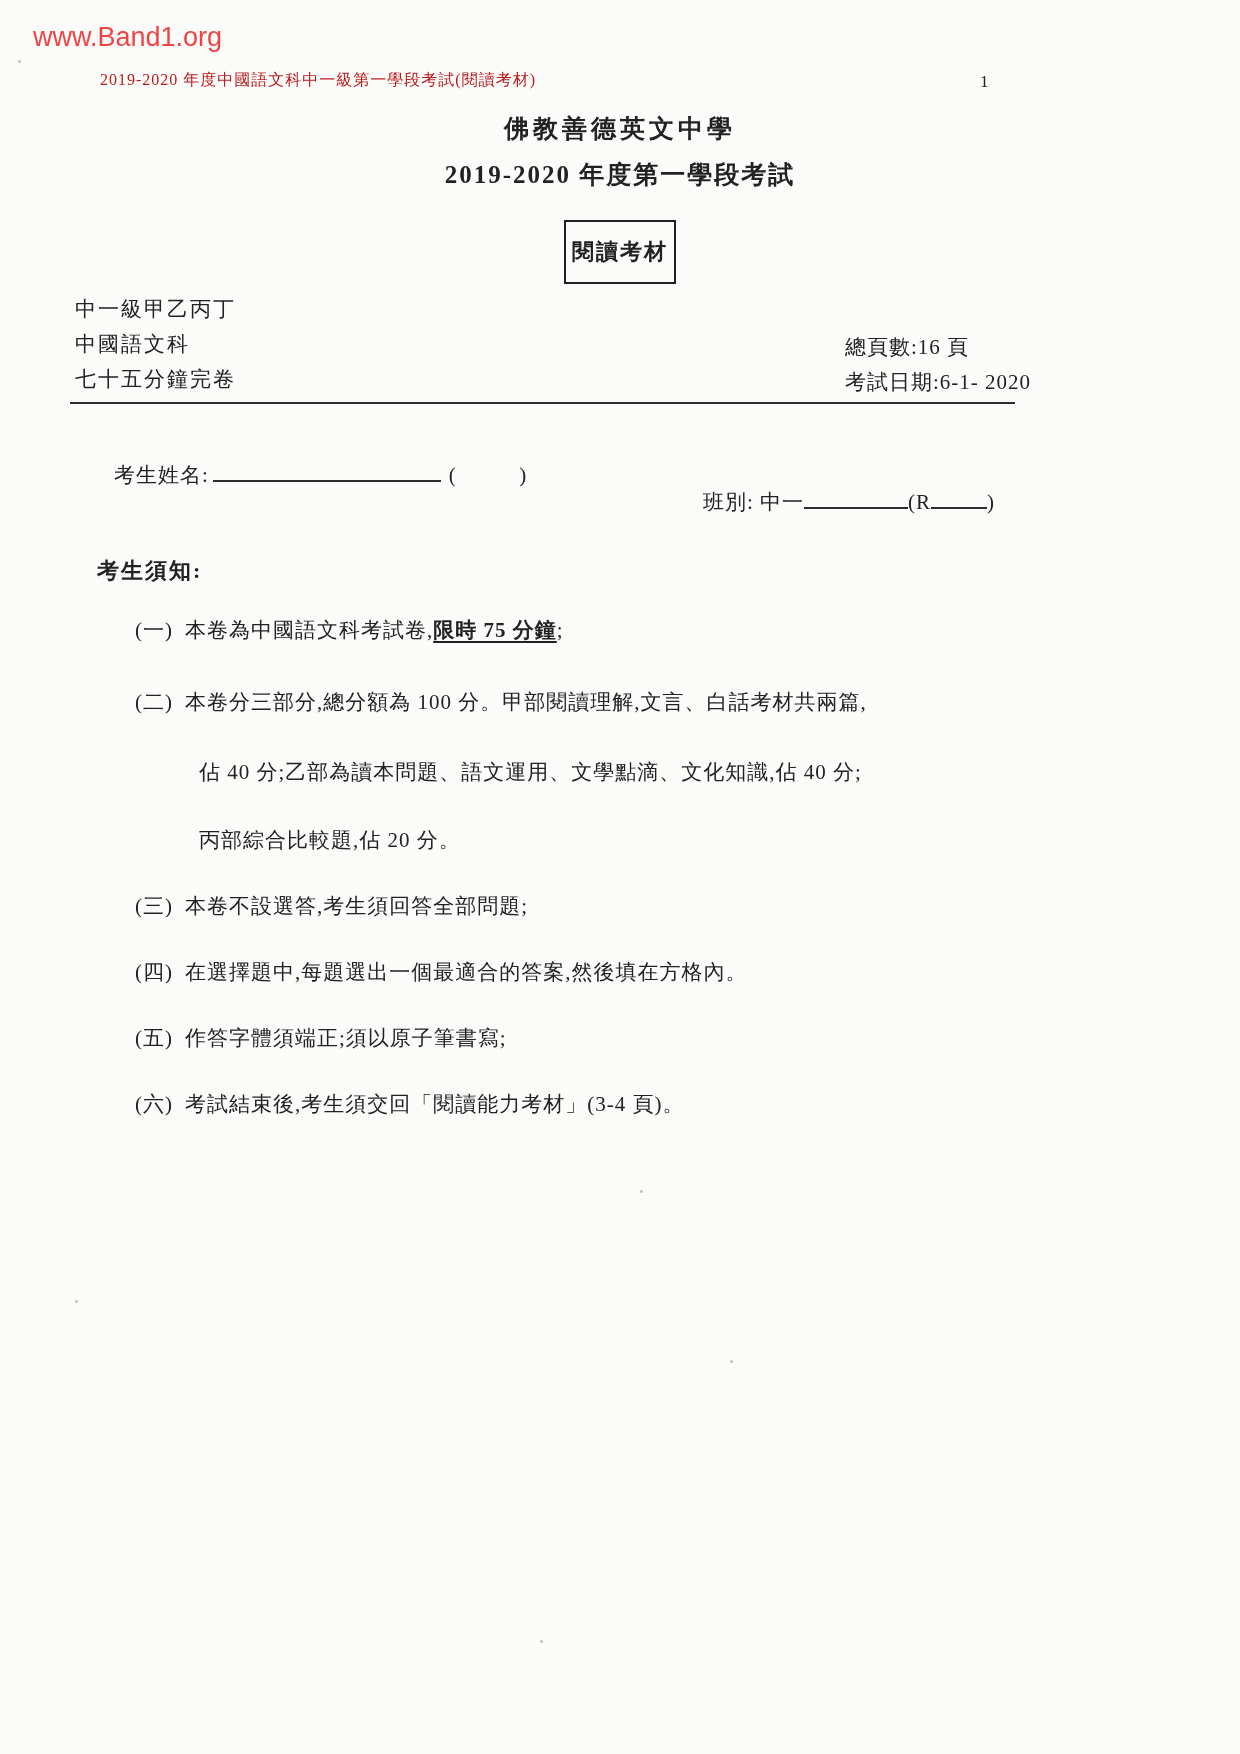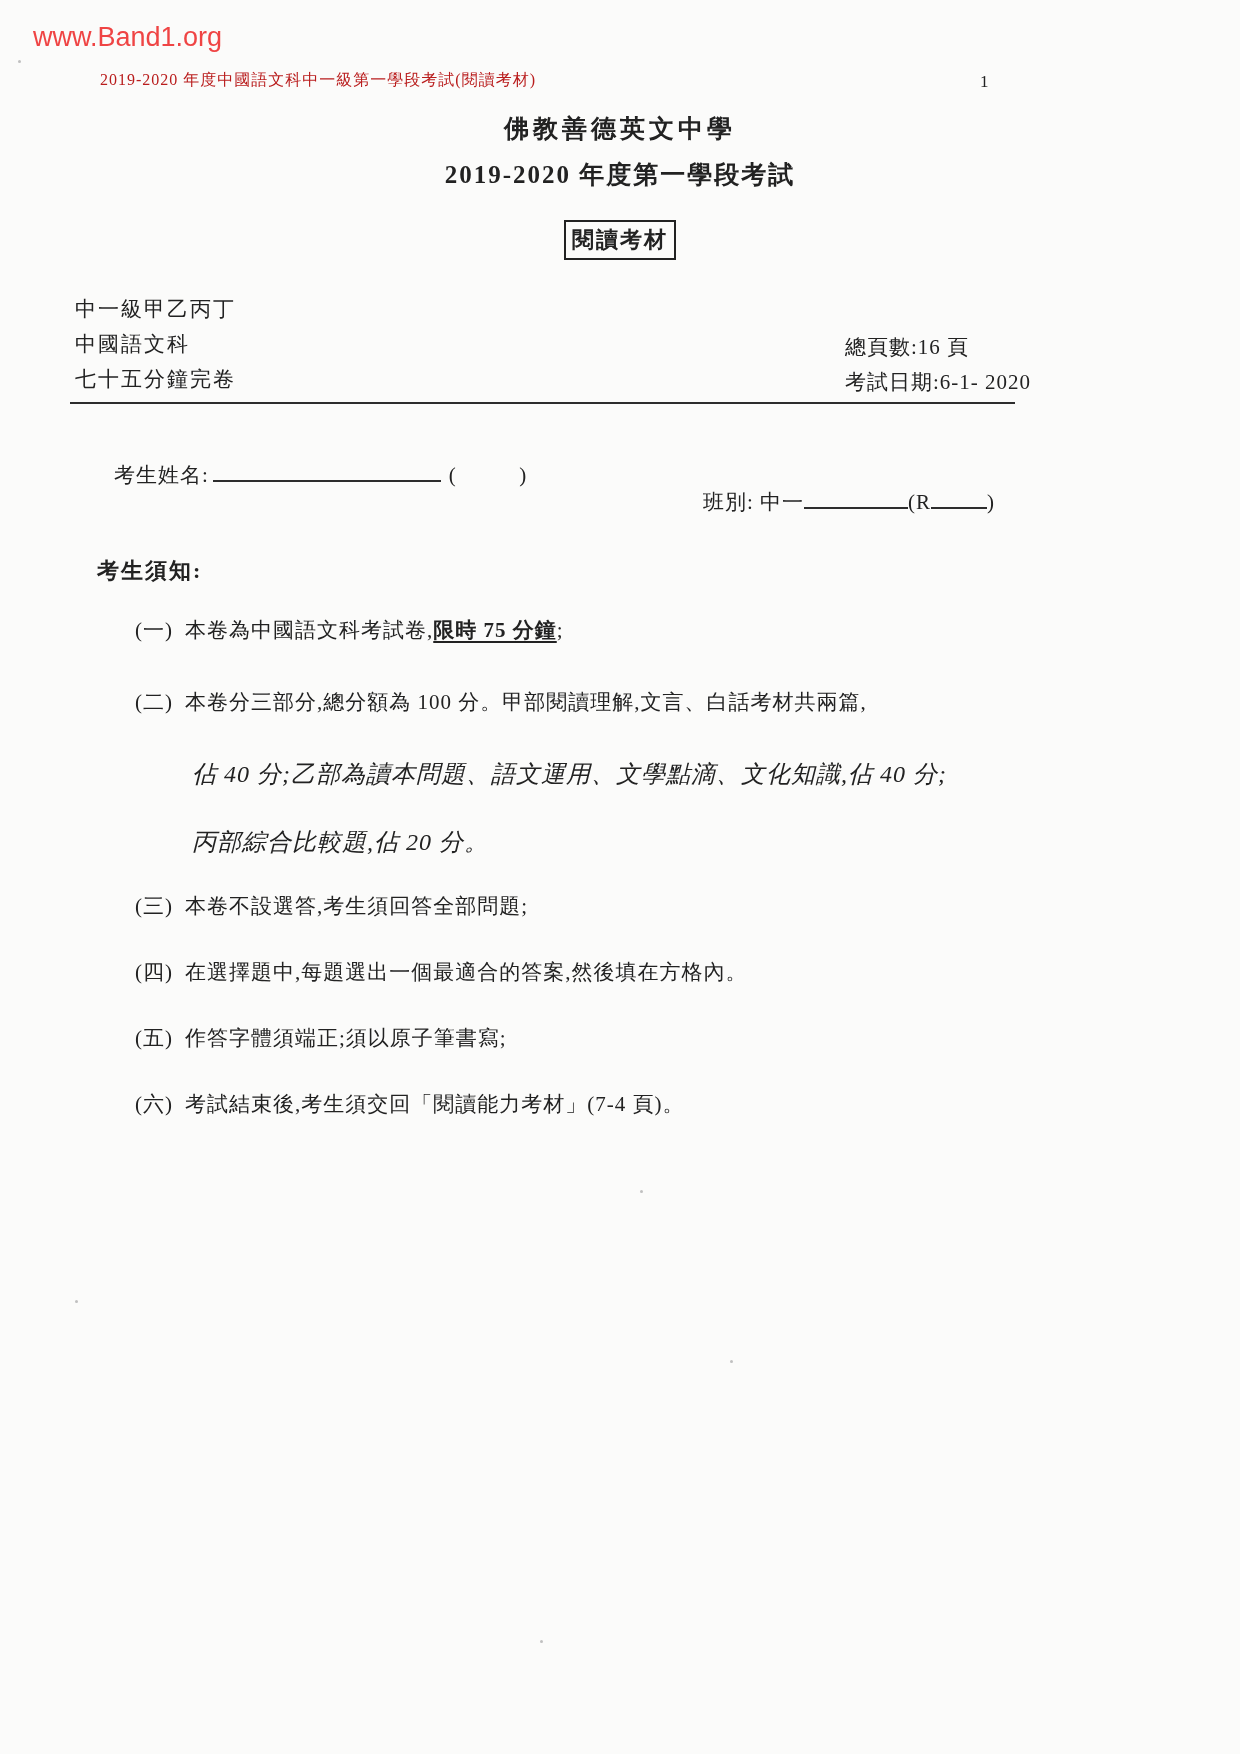--- a/index.html
+++ b/index.html
@@ -23,21 +23,21 @@
     font-size:16px; letter-spacing:1px; color:#b91c1c;
   }
   .page-number { left:980px; top:72px; font-size:17px; }
   .center-line { left:0; width:100%; text-align:center; }
   .school-name { top:112px; font-size:25px; font-weight:bold; letter-spacing:4px; }
   .exam-title  { top:158px; font-size:25px; font-weight:bold; letter-spacing:2px; }
   .paper-box-row { top:220px; }
   .paper-box {
     display:inline-block;
     border:2px solid #222;
-    padding:3px 6px;
+    padding:15px 6px;
     font-size:22px; font-weight:bold; letter-spacing:2px;
   }
   .info-left  { left:75px;  top:292px; font-size:21px; line-height:35px; letter-spacing:2px; }
   .info-right { left:845px; top:330px; font-size:21px; line-height:35px; letter-spacing:1px; }
   .divider {
     left:70px; top:402px; width:945px; height:0;
     border-top:2px solid #2d2d2d;
   }
   .form-row { left:0; top:458px; width:100%; font-size:21px; letter-spacing:1px; }
   .form-name  { position:absolute; left:114px;  top:0; white-space:nowrap;text-align:right; }
@@ -49,21 +49,21 @@
     vertical-align:baseline;
   }
   .blank-name { width:228px; margin-left:4px; }
   .blank-class { width:104px; }
   .blank-r { width:56px; }
   .paren { white-space:pre; margin-left:8px; }
   .notice-heading { left:97px; top:556px; font-size:22px; font-weight:bold; letter-spacing:2px; }
   .item { left:0; width:100%; font-size:21px; letter-spacing:1px; white-space:nowrap; }
   .inum { position:absolute; left:135px; }
   .itext { position:absolute; left:185px; }
-  .cont { position:absolute; left:192px; font-size:24px; letter-spacing:1px; white-space:nowrap;font-style:italic; }
+  .cont { position:absolute; left:199px; font-size:21px; letter-spacing:1px; white-space:nowrap; }
   .ul { text-decoration:underline; text-underline-offset:4px;font-weight:bold; }
   .speck { position:absolute; width:3px; height:3px; border-radius:50%; background:#9a9a9a; opacity:.6; }
 </style>
 </head>
 <body>
 
 <div class="page">
 
   <div class="abs watermark">www.Band1.org</div>
 
@@ -122,21 +122,21 @@
     <span class="itext">在選擇題中,每題選出一個最適合的答案,然後填在方格內。</span>
   </div>
 
   <div class="abs item" style="top:1024px">
     <span class="inum">(五)</span>
     <span class="itext">作答字體須端正;須以原子筆書寫;</span>
   </div>
 
   <div class="abs item" style="top:1090px">
     <span class="inum">(六)</span>
-    <span class="itext">考試結束後,考生須交回「閱讀能力考材」(7-4 頁)。</span>
+    <span class="itext">考試結束後,考生須交回「閱讀能力考材」(3-4 頁)。</span>
   </div>
 
   <div class="speck" style="left:18px; top:60px;"></div>
   <div class="speck" style="left:75px; top:1300px;"></div>
   <div class="speck" style="left:640px; top:1190px;"></div>
   <div class="speck" style="left:730px; top:1360px;"></div>
   <div class="speck" style="left:540px; top:1640px;"></div>
 
 </div>
 

